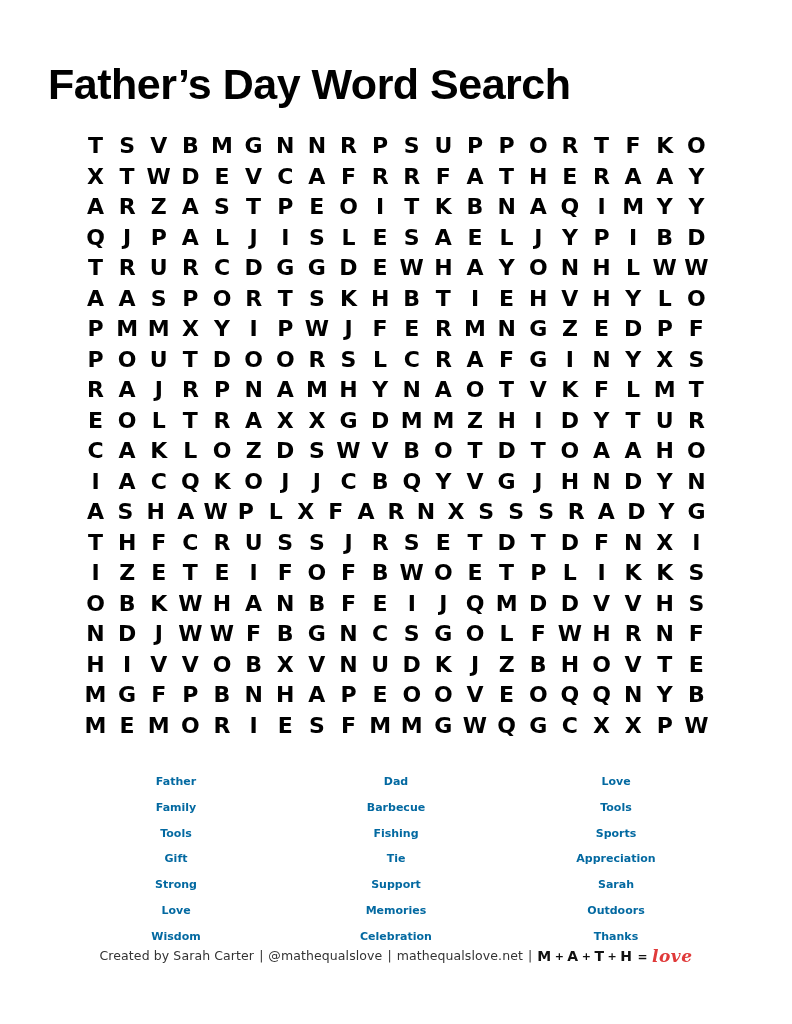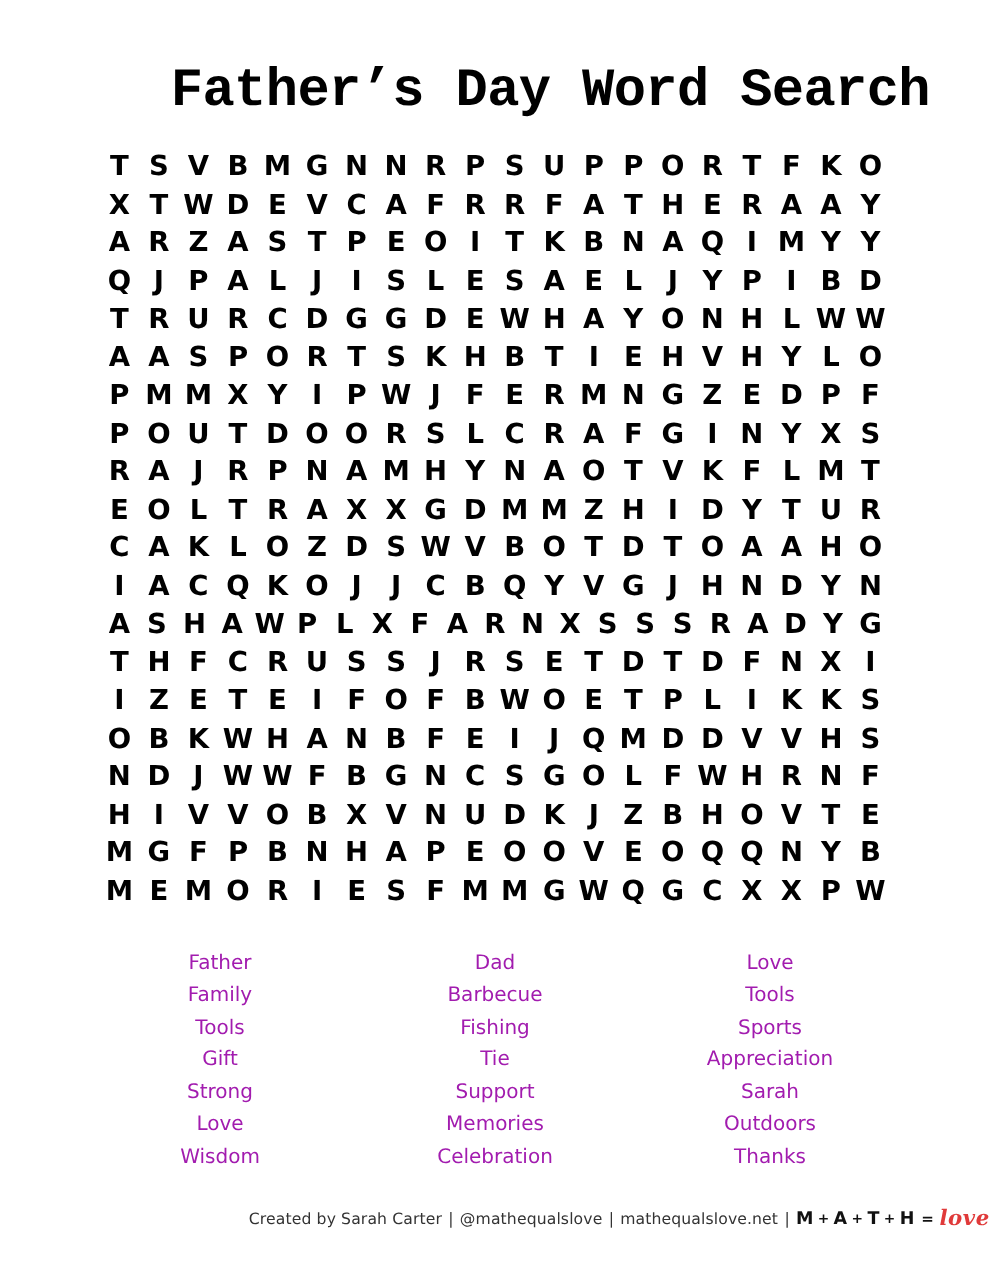--- a/index.html
+++ b/index.html
@@ -17,26 +17,26 @@
   }
   .page {
     width: 792px;
     height: 1024px;
     box-sizing: border-box;
     padding: 40px 48px 0 48px;
     display: flex;
     flex-direction: column;
   }
   .title {
-    text-align: right;
-    font-family: Liberation Mono, monospace;
+    text-align: left;
+    font-family: Liberation Sans, sans-serif;
     font-weight: 700;
     font-size: 43px;
     letter-spacing: -0.5px;
-    margin: 8px 0 16px 0;
+    margin: 20px 0 16px 0;
     color: #000;
   }
   .grid {
     margin: 6px auto 0 auto;
     width: 630px;
   }
   .grid-row {
     display: flex;
     justify-content: space-between;
     height: 30.5px;
@@ -58,33 +58,33 @@
     justify-content: space-between;
   }
   .word-col {
     width: 200px;
     display: flex;
     flex-direction: column;
     align-items: center;
   }
   .word {
     font-family: "DejaVu Sans", sans-serif;
-    font-size: 16px;
+    font-size: 11px;
     line-height: 25.8px;
-    color: #a21caf;
-    font-weight: 400;
+    color: #0369a1;
+    font-weight: 700;
   }
   .footer {
     position: absolute;
     left: 0;
     right: 0;
-    bottom: 40px;
+    bottom: 59px;
     display: flex;
     align-items: center;
-    justify-content: flex-end;
+    justify-content: center;
     gap: 0px;
     font-size: 12.5px;
     color: #3a3a3a;
   }
   .footer .credit {
     font-family: "DejaVu Sans", sans-serif;
     font-size: 12.5px;
     color: #333;
     letter-spacing: 0.1px;
   }

